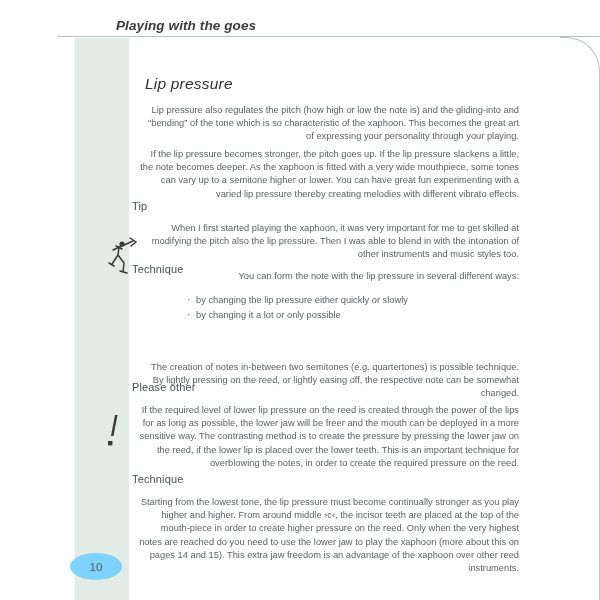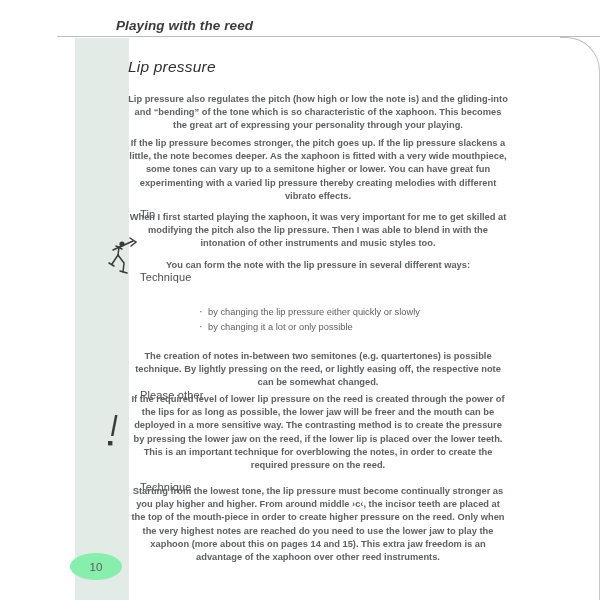--- a/index.html
+++ b/index.html
@@ -80,72 +80,71 @@
   }
 
   
   .page-number {
     position: absolute;
     left: 13px;
     top: 516px;
     width: 52px;
     height: 27px;
     border-radius: 50%;
-    background: #86efac;
+    background: #7dd3fc;
     color: #5a5a5a;
     font-size: 11.5px;
     display: flex;
     align-items: center;
     justify-content: center;
     text-align: right;
   }
 
   
   .content {
     position: absolute;
     left: 71px;
     top: 0px;
     width: 393px;
   }
 
   h2.section-title {
-    margin: 0;
+    margin: 17px;
     padding: 0;
     position: absolute;
     left: 0;
     top: 21px;
     font-size: 15.5px;
     font-style: italic;
     font-weight: normal;
     color: #2f2f2f;
     letter-spacing: 0.2px;
   }
 
   p.body-text {
-    margin: 0;
+    margin: 11px;
     position: absolute;
     width: 380px;
     font-size: 9.3px;
     line-height: 13.2px;
     color: #5d6163;
-    text-align: center;
-    font-weight: bold;
+    text-align: right;
   }
 
   h3.sub-head {
-    margin: 12px;
+    margin: 4px;
     position: absolute;
     font-size: 11px;
     font-weight: normal;
     color: #4a4e50;
     letter-spacing: 0.15px;
   }
 
   ul.bullets {
-    margin: 16px;
+    margin: 4px;
     padding: 0;
     list-style: none;
     position: absolute;
     width: 340px;
   }
   ul.bullets li {
     font-size: 9.3px;
     line-height: 14.6px;
     color: #5d6163;
     padding-left: 9px;
@@ -174,21 +173,21 @@
     top: 375px;
     width: 22px;
     height: 38px;
   }
 </style>
 </head>
 <body>
 
 <div class="screen">
 
-  <div class="running-header">Playing with the reed</div>
+  <div class="running-header">Playing with the goes</div>
 
   <div class="page-sheet">
 
     <div class="corner-arc"></div>
     <div class="right-edge"></div>
 
     <div class="margin-strip"></div>
 
     <div class="page-number">10</div>
 

